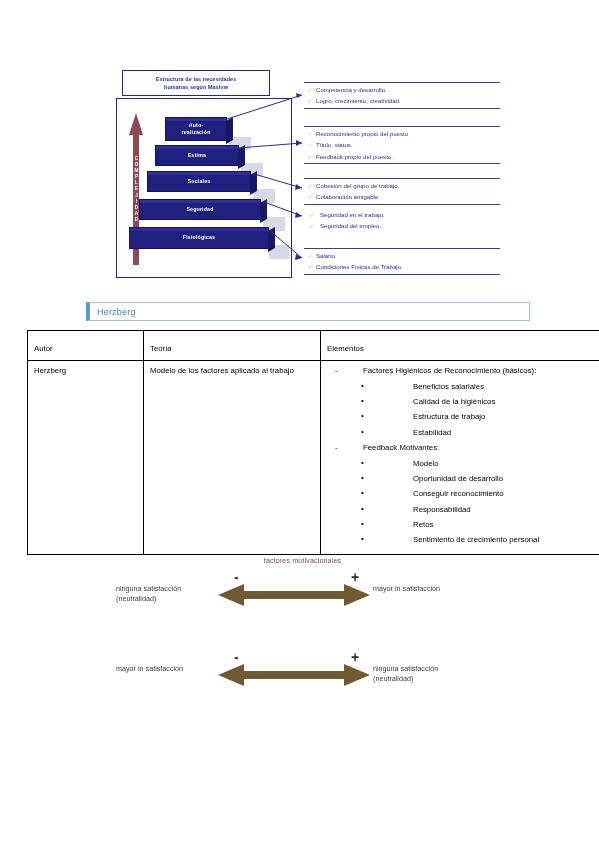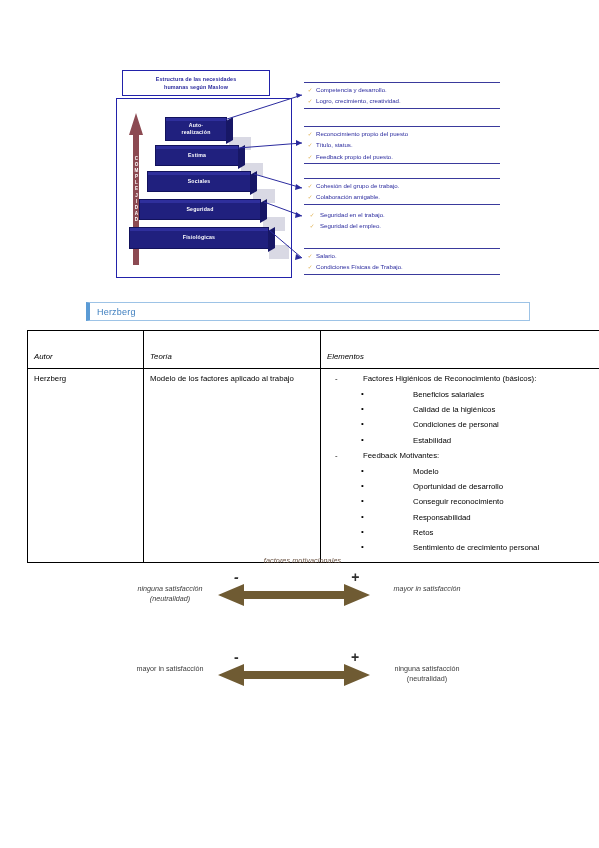--- a/index.html
+++ b/index.html
@@ -192,23 +192,22 @@
   }
   #herzberg-table td, #herzberg-table th {
     border: 0.9px solid #000000;
     vertical-align: top;
     padding: 4px 5px 4px 6px;
     text-align: left;
     font-weight: normal;
   }
   #herzberg-table th {
     height: 13px;
-    padding-top: 21px;
+    padding-top: 13px;
     padding-bottom: 3px;
-    font-style: italic;
   }
   .col-autor { width: 104px; }
   .col-teoria { width: 165px; }
   .col-elem { width: 267px; }
 
   .cell-theory { line-height: 1.65; }
   .cell-autor { line-height: 1.6; }
 
   .elem-block { }
   .elem-head {
@@ -233,21 +232,21 @@
     line-height: 1.3;
   }
 
   
   .arrow-diagram {
     position: absolute;
     left: 130px;
     width: 345px;
     height: 72px;
   }
-  #diagram-motivacionales { top: 556px; font-style: italic; }
+  #diagram-motivacionales { top: 556px; }
   #diagram-higienicos { top: 636px; }
 
   .ad-title {
     position: absolute;
     left: 0;
     top: 0;
     width: 345px;
     text-align: center;
     font-size: 7.2px;
     color: #6b5444;
@@ -261,21 +260,20 @@
     color: #2e2e2e;
   }
   .ad-sign-minus { left: 104px; }
   .ad-sign-plus { left: 221px; }
   .ad-label {
     position: absolute;
     top: 28px;
     font-size: 7.2px;
     color: #3c3c3c;
     line-height: 1.45;
-    text-align: center;
     width: 108px;
   }
   .ad-label-left { left: -14px; }
   .ad-label-right { left: 243px; }
   .ad-arrow {
     position: absolute;
     left: 88px;
     top: 26px;
     width: 152px;
     height: 26px;
@@ -447,21 +445,21 @@
           <div class="elem-sub">
             <span class="dot">•</span>
             <span>Beneficios salariales</span>
           </div>
           <div class="elem-sub">
             <span class="dot">•</span>
             <span>Calidad de la higiénicos</span>
           </div>
           <div class="elem-sub">
             <span class="dot">•</span>
-            <span>Condiciones de personal</span>
+            <span>Estructura de trabajo</span>
           </div>
           <div class="elem-sub">
             <span class="dot">•</span>
             <span>Estabilidad</span>
           </div>
         </div>
 
         <div class="elem-block">
           <div class="elem-head" style="margin-top:4px;">
             <span class="dash">-</span>

